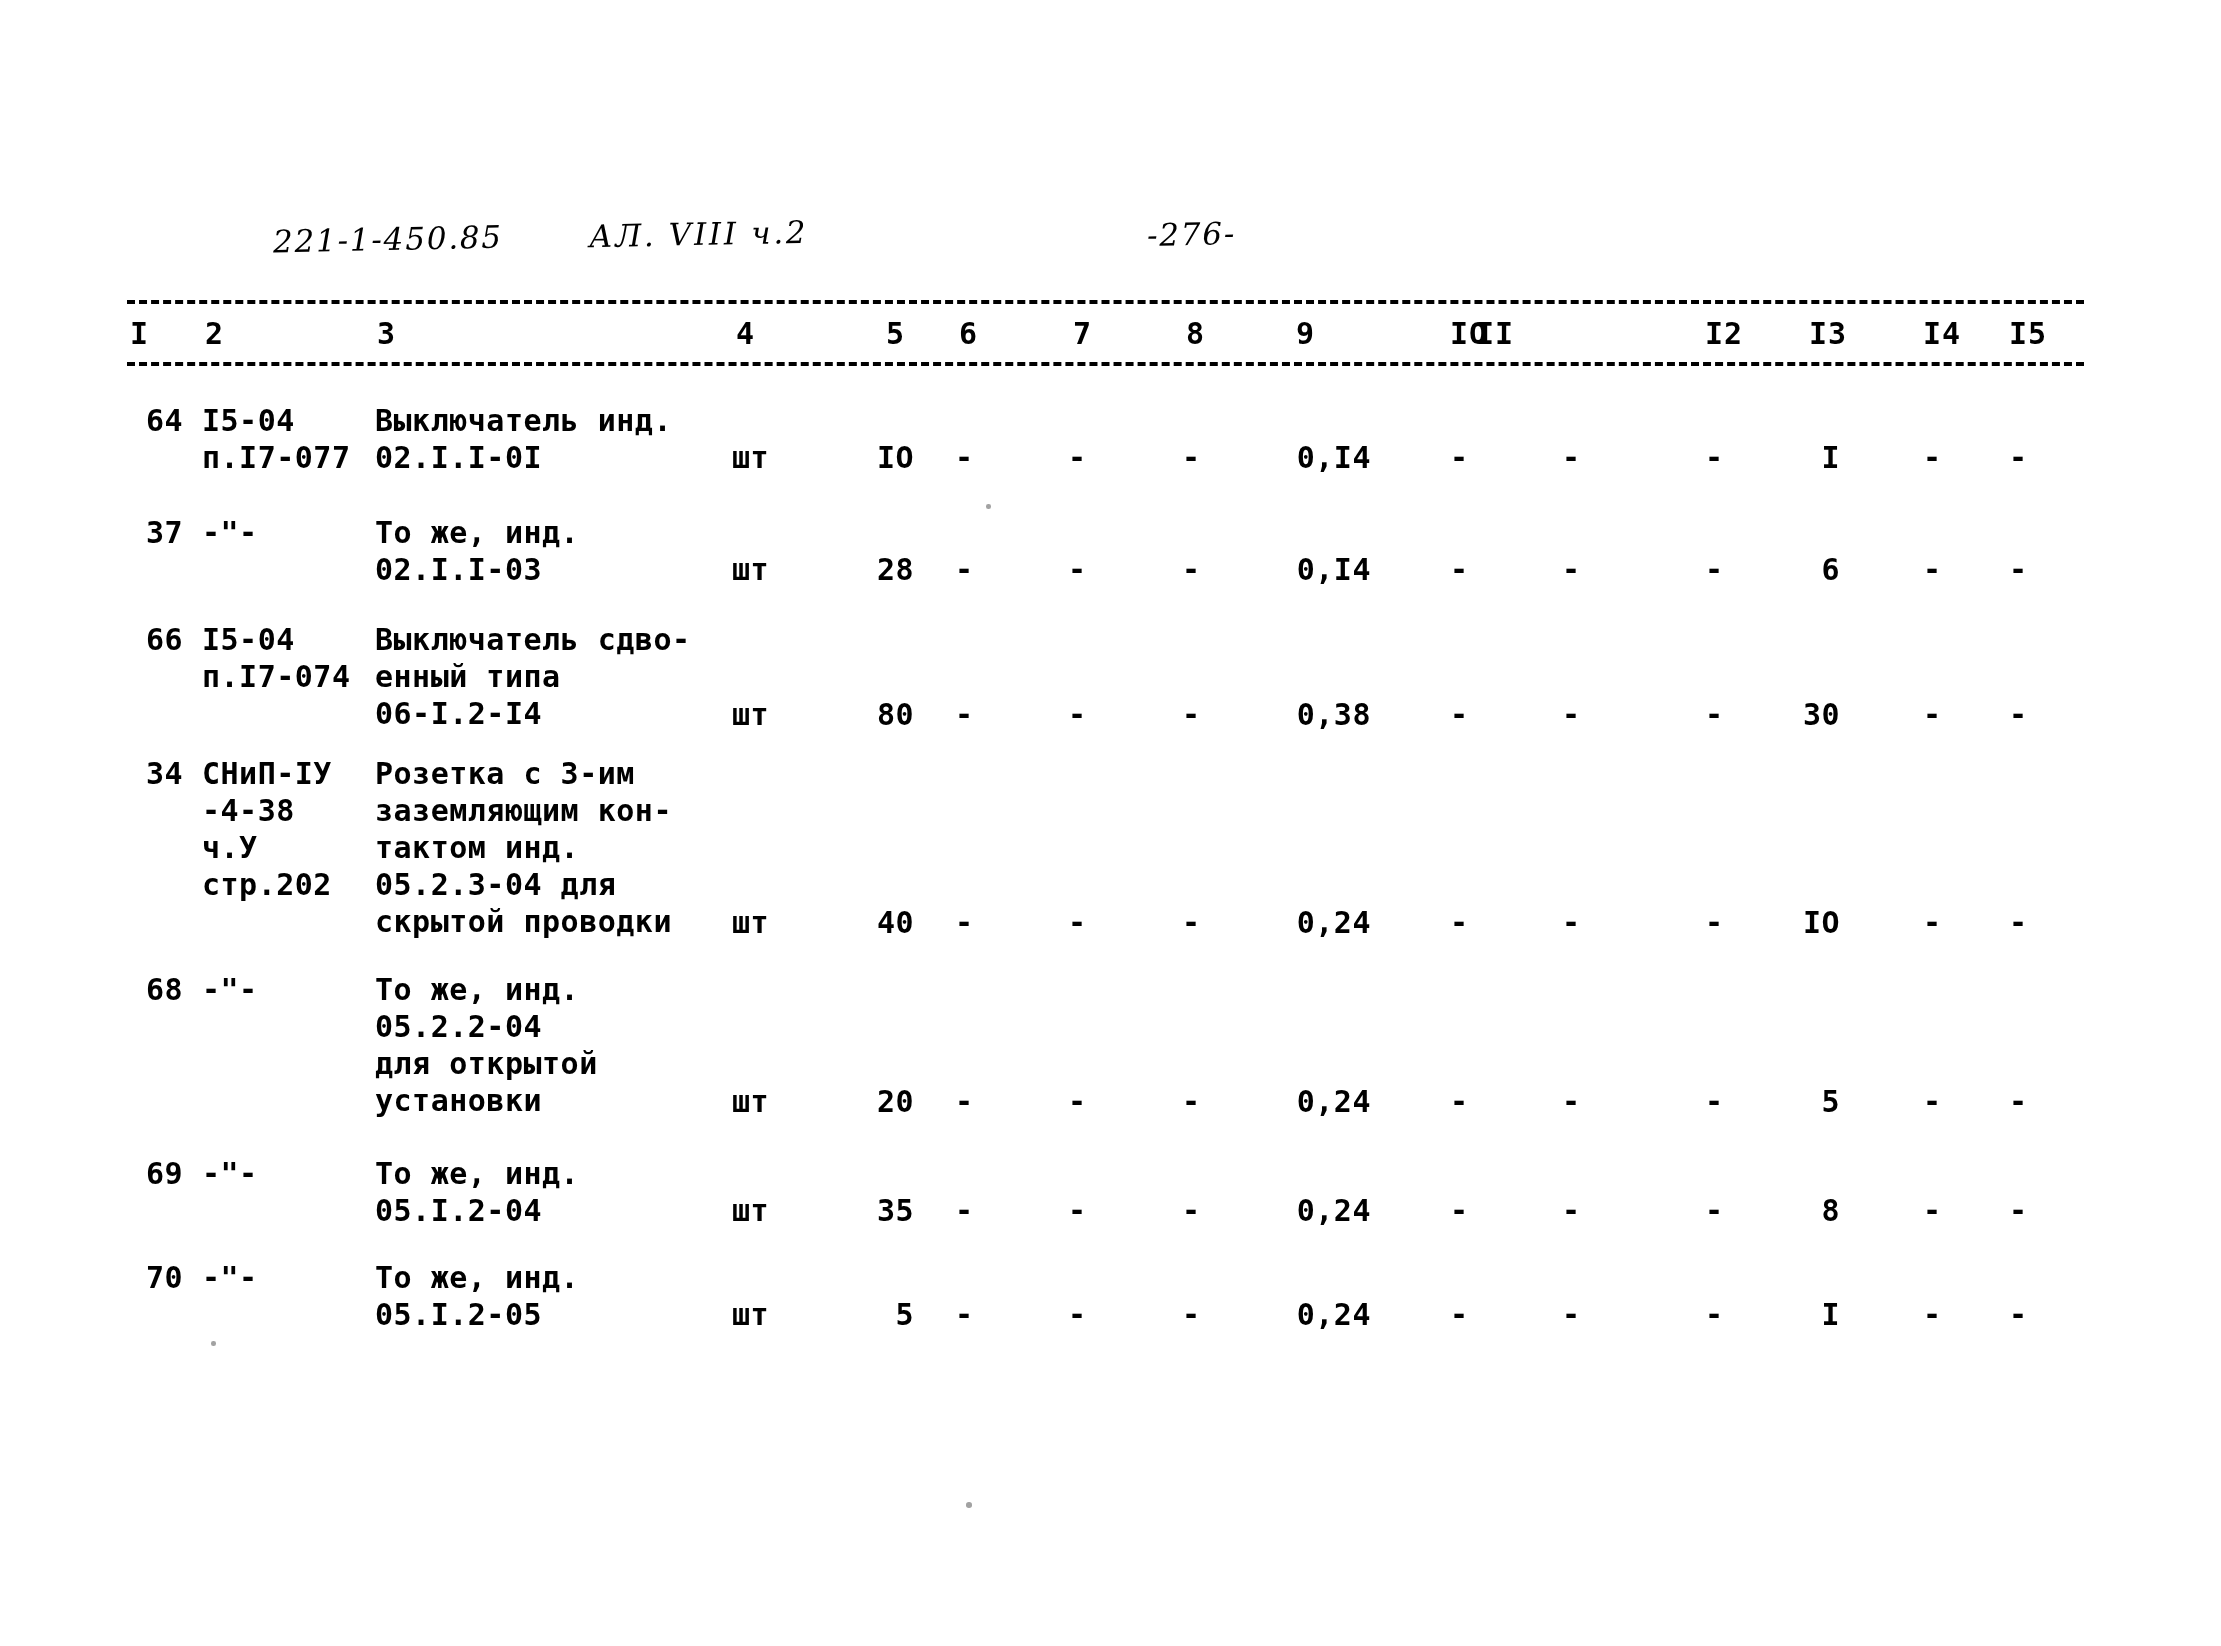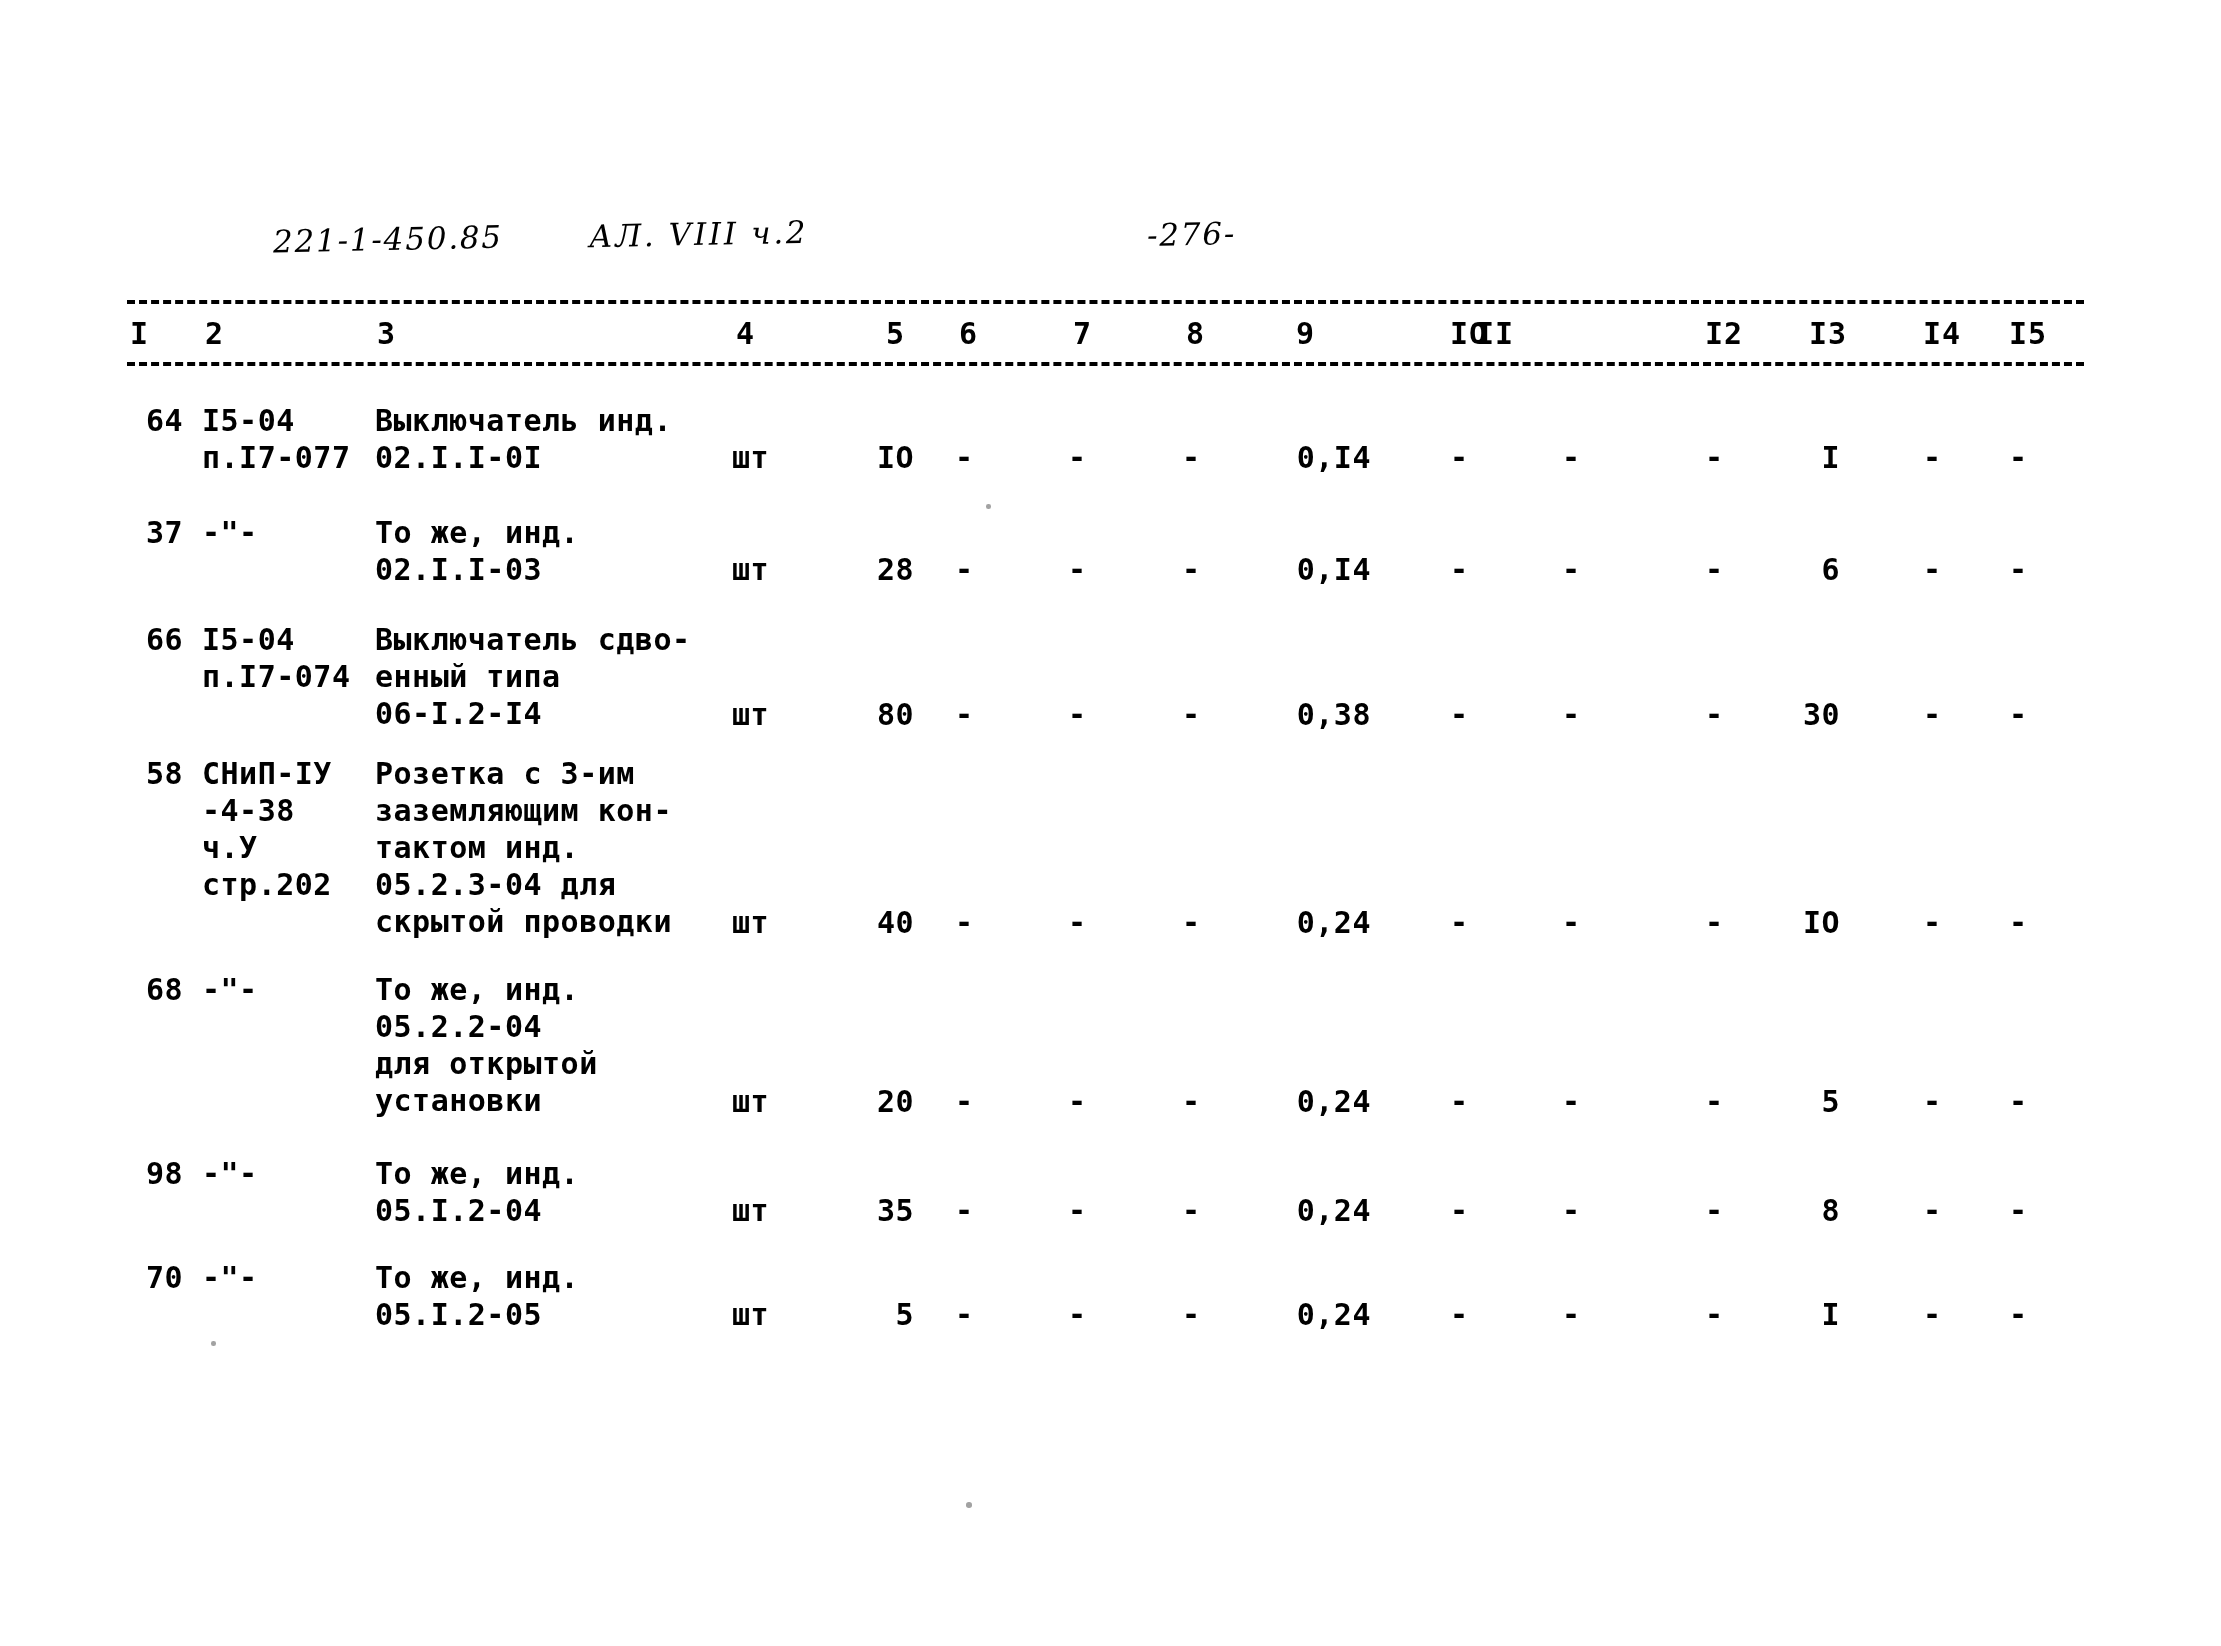--- a/index.html
+++ b/index.html
@@ -176,21 +176,21 @@
     <div class="cell c-9" style="top:75px">0,38</div>
     <div class="cell c-10 dash" style="top:75px">-</div>
     <div class="cell c-11 dash" style="top:75px">-</div>
     <div class="cell c-12 dash" style="top:75px">-</div>
     <div class="cell c-13" style="top:75px">30</div>
     <div class="cell c-14 dash" style="top:75px">-</div>
     <div class="cell c-15 dash" style="top:75px">-</div>
   </div>
 
   <div class="row" style="top:755px">
-    <div class="cell c-num">58</div>
+    <div class="cell c-num">34</div>
     <div class="cell c-code">СНиП-IУ
 -4-38
 ч.У
 стр.202</div>
     <div class="cell c-desc">Розетка с 3-им
 заземляющим кон-
 тактом инд.
 05.2.3-04 для
 скрытой проводки</div>
     <div class="cell c-unit" style="top:149px">шт</div>
@@ -222,21 +222,21 @@
     <div class="cell c-9" style="top:112px">0,24</div>
     <div class="cell c-10 dash" style="top:112px">-</div>
     <div class="cell c-11 dash" style="top:112px">-</div>
     <div class="cell c-12 dash" style="top:112px">-</div>
     <div class="cell c-13" style="top:112px">5</div>
     <div class="cell c-14 dash" style="top:112px">-</div>
     <div class="cell c-15 dash" style="top:112px">-</div>
   </div>
 
   <div class="row" style="top:1155px">
-    <div class="cell c-num">98</div>
+    <div class="cell c-num">69</div>
     <div class="cell c-code">-"-</div>
     <div class="cell c-desc">То же, инд.
 05.I.2-04</div>
     <div class="cell c-unit" style="top:37px">шт</div>
     <div class="cell c-qty" style="top:37px">35</div>
     <div class="cell c-6 dash" style="top:37px">-</div>
     <div class="cell c-7 dash" style="top:37px">-</div>
     <div class="cell c-8 dash" style="top:37px">-</div>
     <div class="cell c-9" style="top:37px">0,24</div>
     <div class="cell c-10 dash" style="top:37px">-</div>

